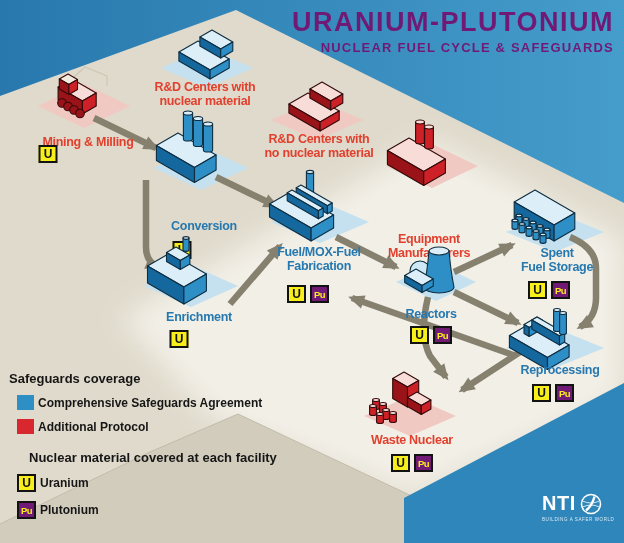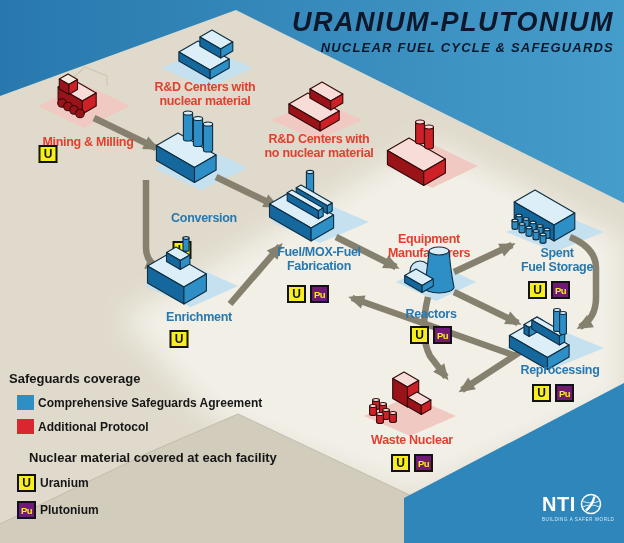--- a/index.html
+++ b/index.html
@@ -12,30 +12,30 @@
   svg.icon polygon,svg.icon path,svg.icon ellipse,svg.icon circle{stroke-width:1.1;stroke-linejoin:round;}
   .flabel{position:absolute;text-align:center;font-weight:bold;font-size:12.5px;line-height:1.1;
     white-space:pre-line;letter-spacing:-0.3px;}
   .flabel.red{color:var(--label-red,#E2402E);}
   .flabel.blue{color:var(--label-blue,#2678AF);}
   .badges{position:absolute;display:flex;gap:4px;transform:translateX(-50%);}
   .badge{display:inline-flex;align-items:center;justify-content:center;width:15px;height:14px;
     border:2px solid #121212;font-weight:bold;box-sizing:content-box;}
   .bu{background:var(--badge-yellow,#F7EE1B);color:#121212;font-size:12px;}
   .bpu{background:#701a75;color:var(--badge-yellow,#F7EE1B);font-size:9.5px;letter-spacing:-0.5px;}
-  .header{position:absolute;top:7px;right:10px;text-align:right;color:#0f172a;z-index:3;font-style:italic;}
+  .header{position:absolute;top:7px;right:10px;text-align:right;color:#701a75;z-index:3;}
   .h-title{font-size:27px;font-weight:bold;letter-spacing:1.5px;}
   .h-sub{font-size:13px;font-weight:bold;letter-spacing:1.2px;margin-top:2px;}
   .legend{position:absolute;left:9px;top:371px;color:#161616;z-index:3;}
   .lg-title{font-size:13px;font-weight:bold;}
   .lg-title2{margin-top:16px;padding-left:20px;}
   .lg-row{display:flex;align-items:center;gap:4px;margin:9px 0 0 8px;font-size:12px;font-weight:bold;}
   .sw{width:17px;height:15px;display:inline-block;}
   .logo{position:absolute;left:542px;top:492px;color:#fff;z-index:3;text-align:center;}
-  .logo-row{display:flex;align-items:center;gap:3px;}
+  .logo-row{display:flex;align-items:flex-start;gap:3px;}
   .logo-text{font-size:20px;font-weight:bold;letter-spacing:0.5px;}
   .globe{width:24px;height:24px;}
   .logo-tag{font-size:4.5px;letter-spacing:0.6px;color:#d9ecf5;margin-top:1px;white-space:nowrap;}
 </style>
 </head>
 <body>
 
 <div class="stage">
 
   <svg class="bg" width="624" height="543" viewBox="0 0 624 543">
@@ -139,21 +139,21 @@
           <polygon points="28.0,27.0 66.1,49.0 44.5,61.5 6.4,39.5" fill="#dceef8" stroke="#0e2d40"></polygon>
           <polygon points="6.4,39.5 44.5,61.5 44.5,76.5 6.4,54.5" fill="#15689e" stroke="#0e2d40"></polygon>
           <polygon points="44.5,61.5 66.1,49.0 66.1,64.0 44.5,76.5" fill="#2e8ec6" stroke="#0e2d40"></polygon>
           <path d="M33.4,7 L33.4,33 A4.6,2.07 0 0 0 42.6,33 L42.6,7 Z" fill="#2e8ec6" stroke="#0e2d40"></path>
           <ellipse cx="38" cy="7" rx="4.6" ry="2.07" fill="#dceef8" stroke="#0e2d40"></ellipse>
           <path d="M43.4,12.5 L43.4,38.5 A4.6,2.07 0 0 0 52.6,38.5 L52.6,12.5 Z" fill="#2e8ec6" stroke="#0e2d40"></path>
           <ellipse cx="48" cy="12.5" rx="4.6" ry="2.07" fill="#dceef8" stroke="#0e2d40"></ellipse>
           <path d="M53.4,18 L53.4,44 A4.6,2.07 0 0 0 62.6,44 L62.6,18 Z" fill="#2e8ec6" stroke="#0e2d40"></path>
           <ellipse cx="58" cy="18" rx="4.6" ry="2.07" fill="#dceef8" stroke="#0e2d40"></ellipse>
         </svg>
-        <div class="flabel blue" style="left:149px;top:212px;width:110px">Conversion</div>
+        <div class="flabel blue" style="left:149px;top:220px;width:110px">Conversion</div>
         <div class="badges" style="left:182px;top:241px">
           <span class="badge bu">U</span>
         </div>
       </div>
       <div class="facility">
         <svg class="icon" style="left:383px;top:116px;width:98px;height:74px" viewBox="0 0 98 74">
           <polygon points="26.0,22.0 62.4,43.0 40.7,55.5 4.4,34.5" fill="#f8dcd7" stroke="#330a0a"></polygon>
           <polygon points="4.4,34.5 40.7,55.5 40.7,69.5 4.4,48.5" fill="#991319" stroke="#330a0a"></polygon>
           <polygon points="40.7,55.5 62.4,43.0 62.4,57.0 40.7,69.5" fill="#cd2127" stroke="#330a0a"></polygon>
           <path d="M32.6,6 L32.6,26 A4.4,1.98 0 0 0 41.4,26 L41.4,6 Z" fill="#cd2127" stroke="#330a0a"></path>

